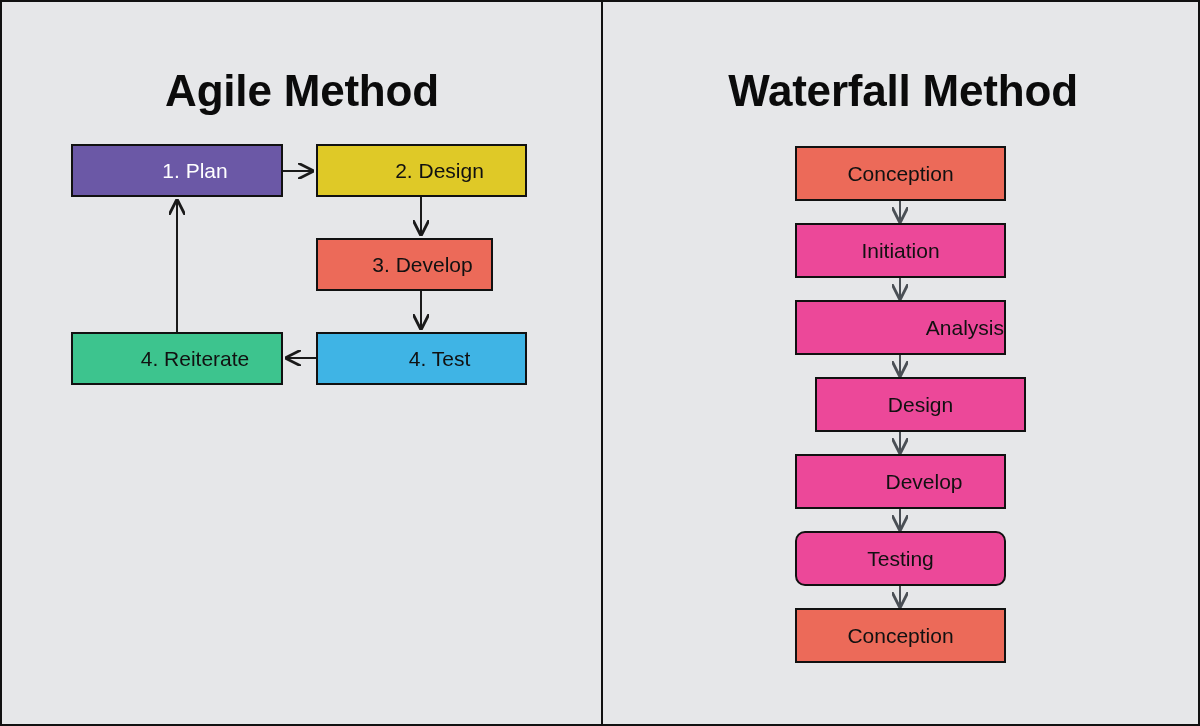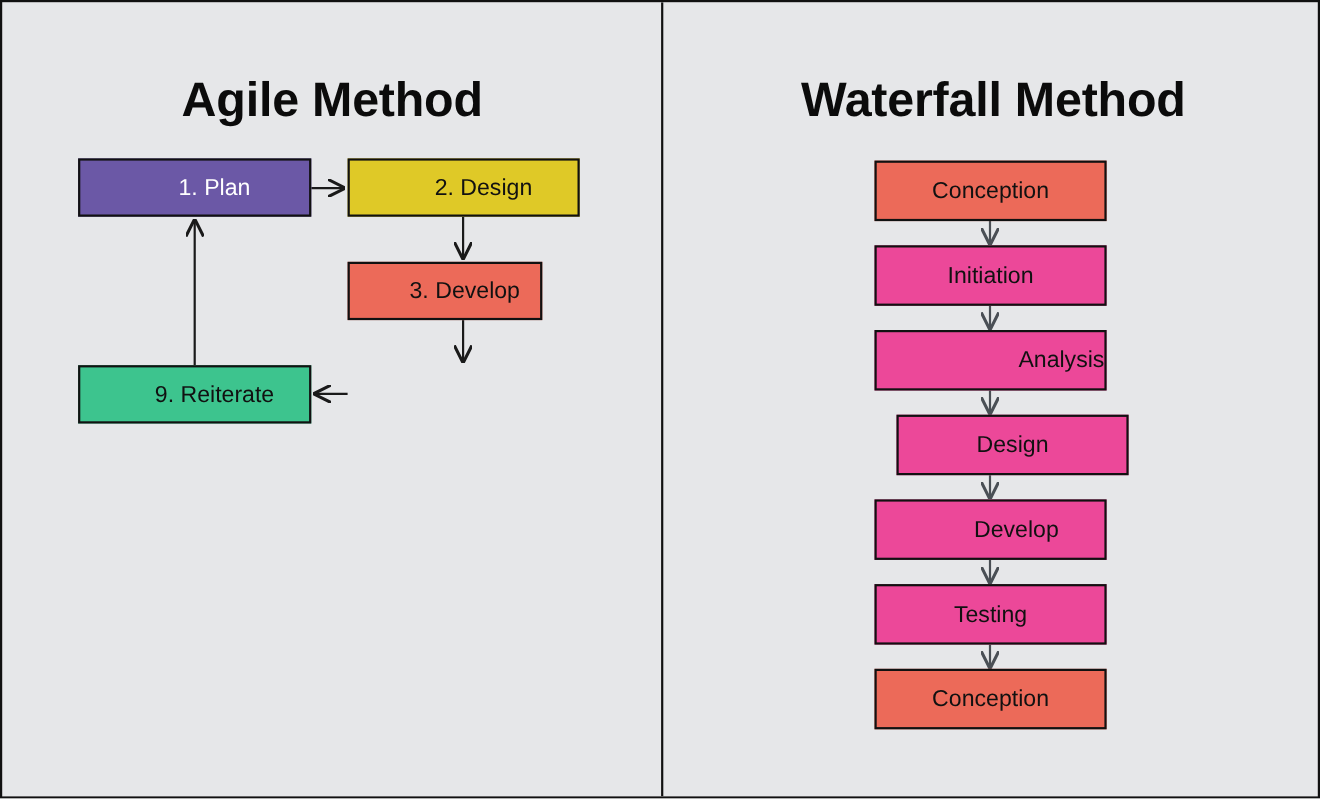--- a/index.html
+++ b/index.html
@@ -129,22 +129,25 @@
 
   <div class="node agile-node" id="node-plan">
     <span>1. Plan</span>
   </div>
   <div class="node agile-node" id="node-design">
     <span>2. Design</span>
   </div>
   <div class="node agile-node" id="node-develop">
     <span>3. Develop</span>
   </div>
+  <div class="node agile-node" id="node-test">
+    <span>4. Test</span>
+  </div>
   <div class="node agile-node" id="node-reiterate">
-    <span>9. Reiterate</span>
+    <span>4. Reiterate</span>
   </div>
 
   <div class="panel" id="panel-waterfall">
     <div class="panel-title" id="waterfall-title">Waterfall Method</div>
   </div>
 
   <div class="node wf-node accent" style="top:144px;">
     <span>Conception</span>
   </div>
   <div class="node wf-node" style="top:221px;">
@@ -152,20 +155,20 @@
   </div>
   <div class="node wf-node" style="top:298px;justify-content:flex-end;">
     <span>Analysis</span>
   </div>
   <div class="node wf-node" style="top:375px;margin-left:20px;">
     <span>Design</span>
   </div>
   <div class="node wf-node" style="top:452px;padding-left:47px;">
     <span>Develop</span>
   </div>
-  <div class="node wf-node" style="top:529px;">
+  <div class="node wf-node" style="top:529px;border-radius:10px;">
     <span>Testing</span>
   </div>
   <div class="node wf-node accent" style="top:606px;">
     <span>Conception</span>
   </div>
 
 </div>
 
 </body></html>

